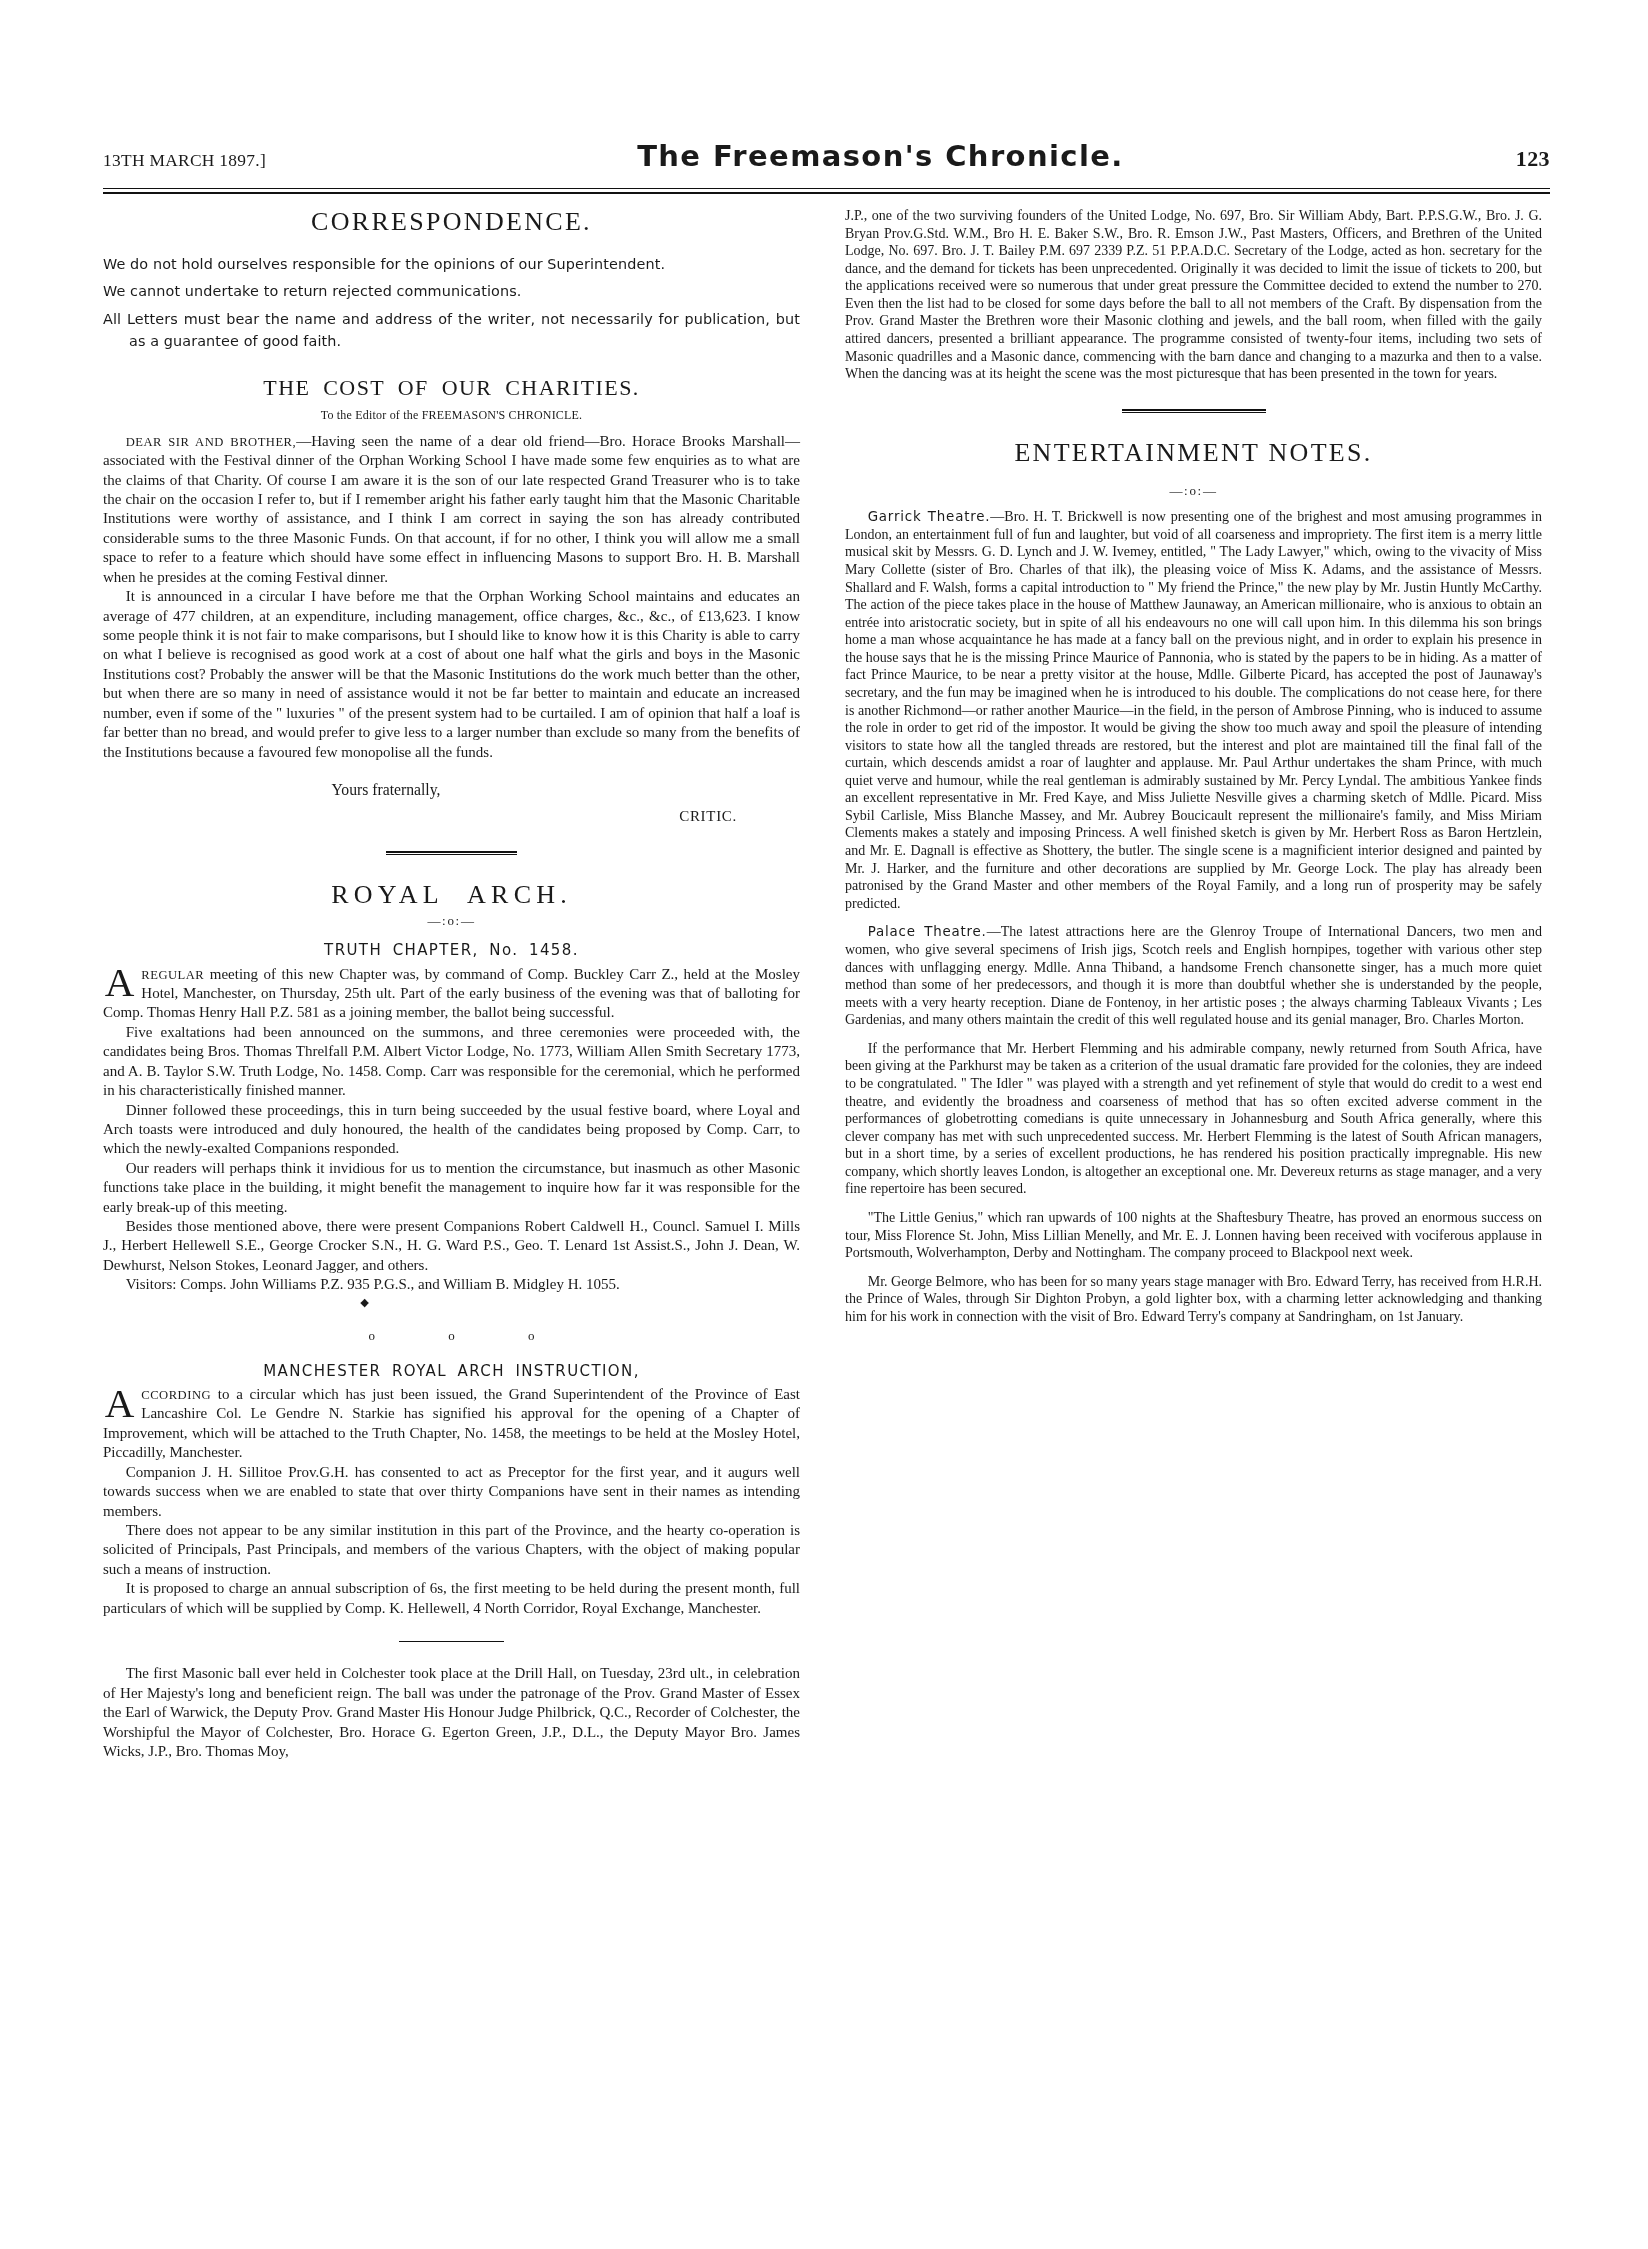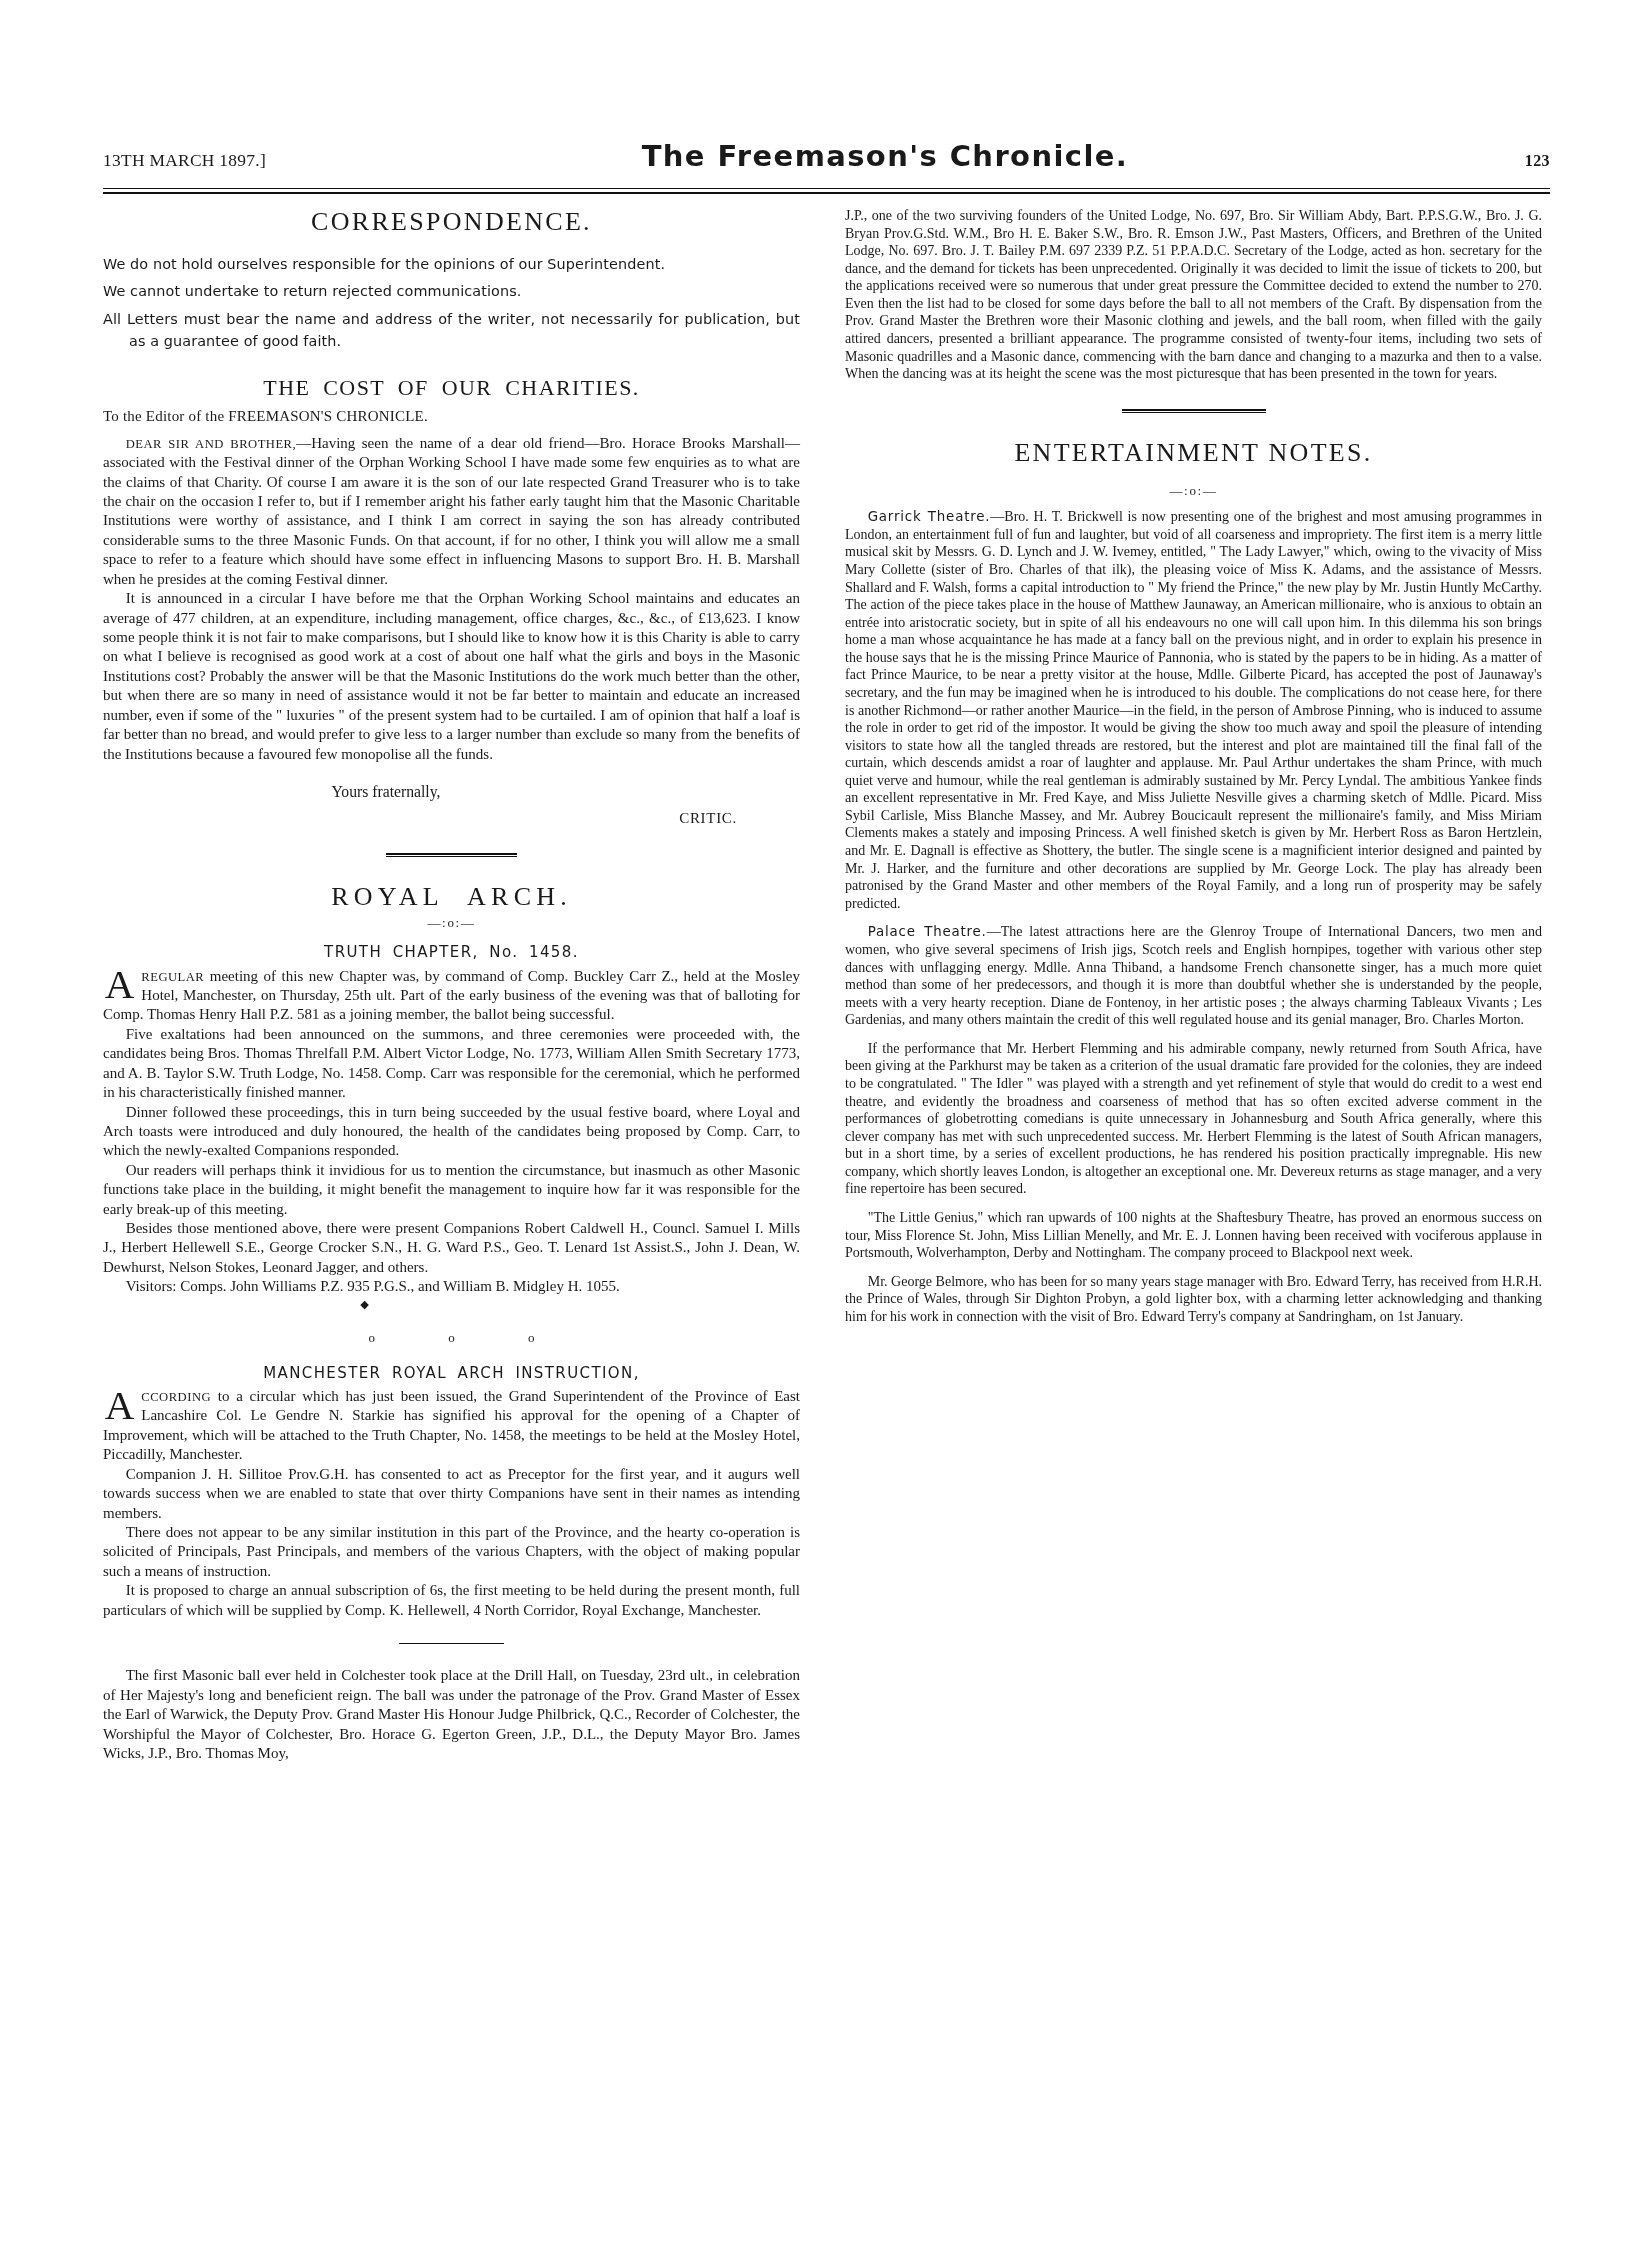--- a/index.html
+++ b/index.html
@@ -44,21 +44,21 @@
   .masthead-title {
     font-family: "DejaVu Sans", sans-serif;
     font-size: 29px;
     font-weight: bold;
     letter-spacing: 1.4px;
     white-space: nowrap;
     position: relative;
     left: -10.5px;
   }
   .masthead-page {
-    font-size: 16px;
+    font-size: 22px;
     font-weight: bold;
     letter-spacing: 0.4px;
   }
   .rule-double {
     position: absolute;
     left: 103px;
     top: 180px;
     width: 1447px;
     border-top: 1.7px solid #111;
     border-bottom: 2.6px solid #111;
@@ -105,22 +105,22 @@
   h3.sans-title {
     font-family: "DejaVu Sans", sans-serif;
     font-size: 15px;
     font-weight: normal;
     letter-spacing: 1.4px;
     text-align: center;
     margin: 12.2px 0 5.2px 0;
     word-spacing: 4.4px;
   }
   .editor-line {
-    text-align: left;
-    font-size: 15px;
+    text-align: center;
+    font-size: 12px;
     margin: 0 0 8.7px 0;
     letter-spacing: 0.2px;
   }
   .smallcaps {
     font-size: 0.84em;
     letter-spacing: 0.5px;
   }
 
   
   .notice {

